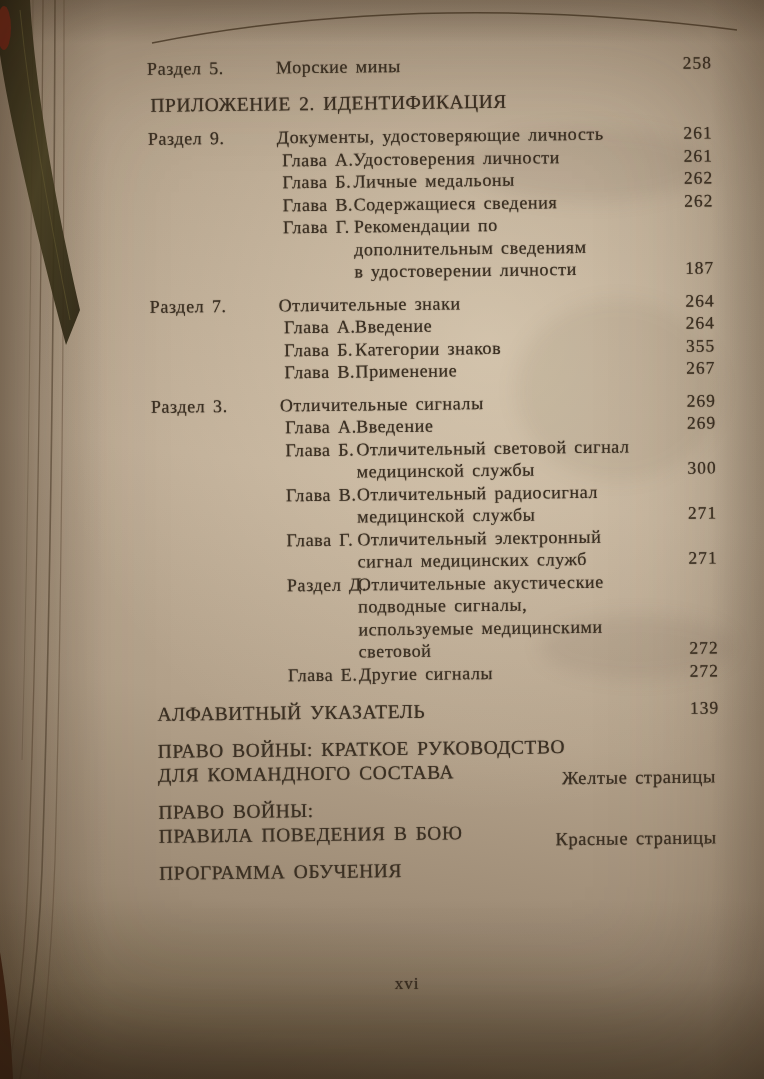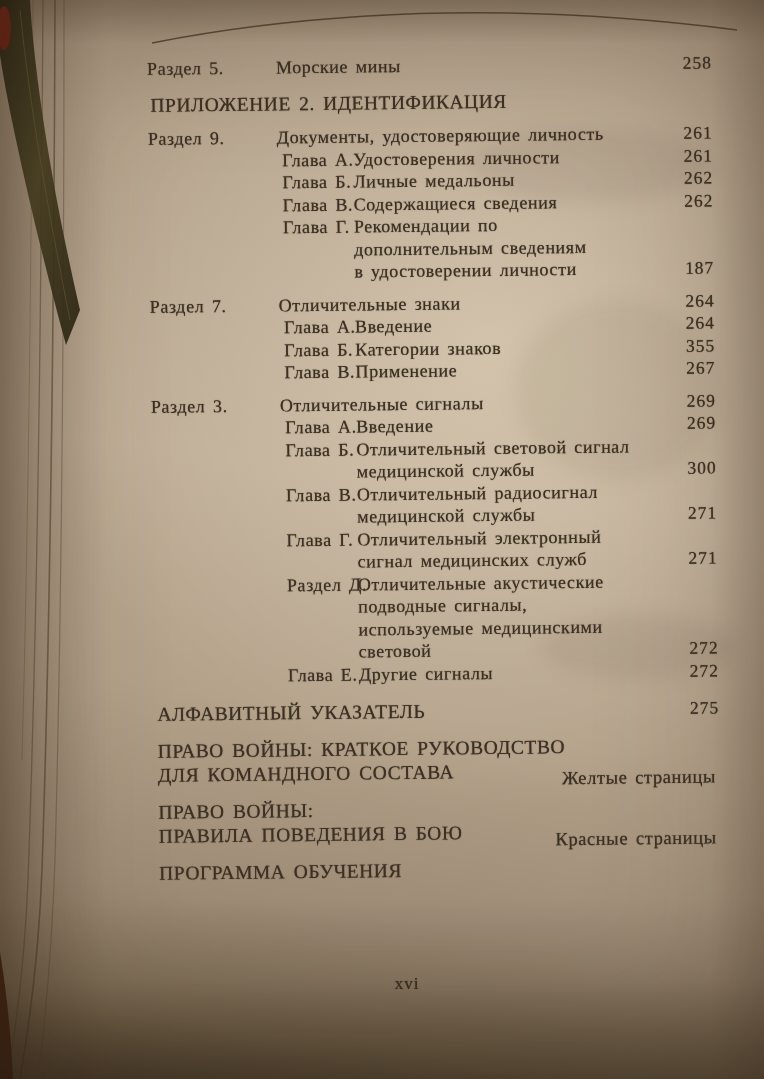--- a/index.html
+++ b/index.html
@@ -201,21 +201,21 @@
         <span class="c-title">световой</span>
         <span class="c-page">272</span>
       </div>
       <div class="row kind-chapter">
         <span class="c-label2">Глава Е.</span>
         <span class="c-title">Другие сигналы</span>
         <span class="c-page">272</span>
       </div>
       <div class="row kind-index">
         <span class="c-text caps">АЛФАВИТНЫЙ УКАЗАТЕЛЬ</span>
-        <span class="c-page">275</span>
+        <span class="c-page">139</span>
       </div>
       <div class="row kind-caps">
         <span class="c-text caps">ПРАВО ВОЙНЫ: КРАТКОЕ РУКОВОДСТВО</span>
       </div>
       <div class="row kind-caps2">
         <span class="c-text caps">ДЛЯ КОМАНДНОГО СОСТАВА</span>
         <span class="c-right">Желтые страницы</span>
       </div>
       <div class="row kind-caps">
         <span class="c-text caps">ПРАВО ВОЙНЫ:</span>

